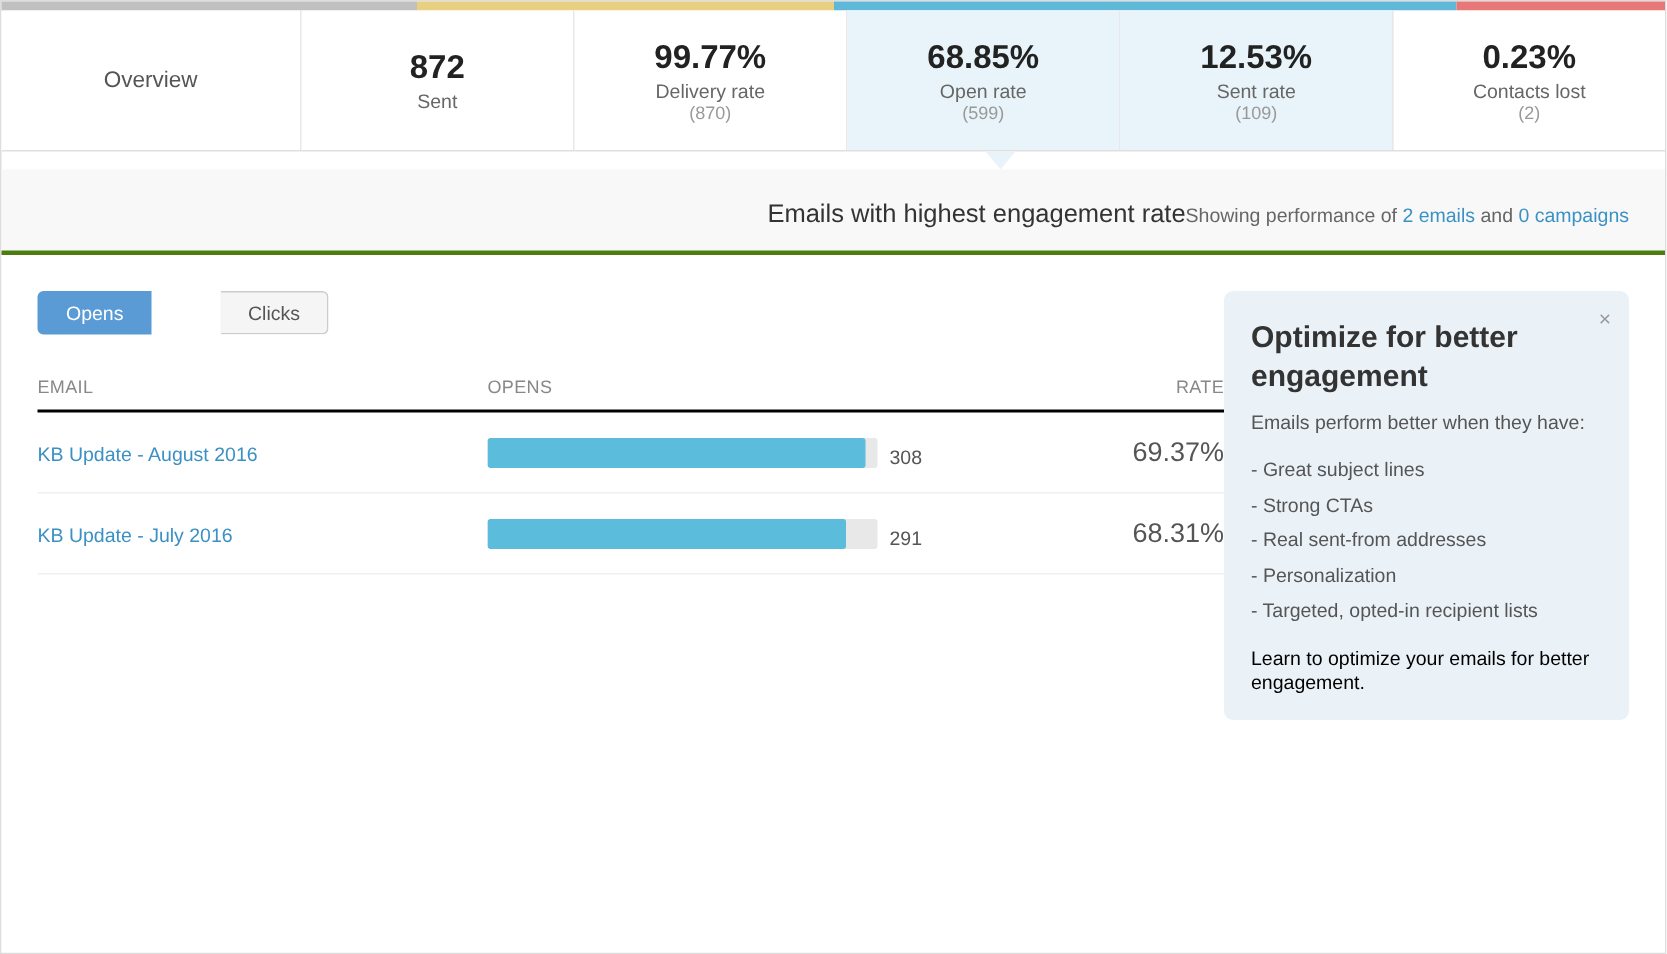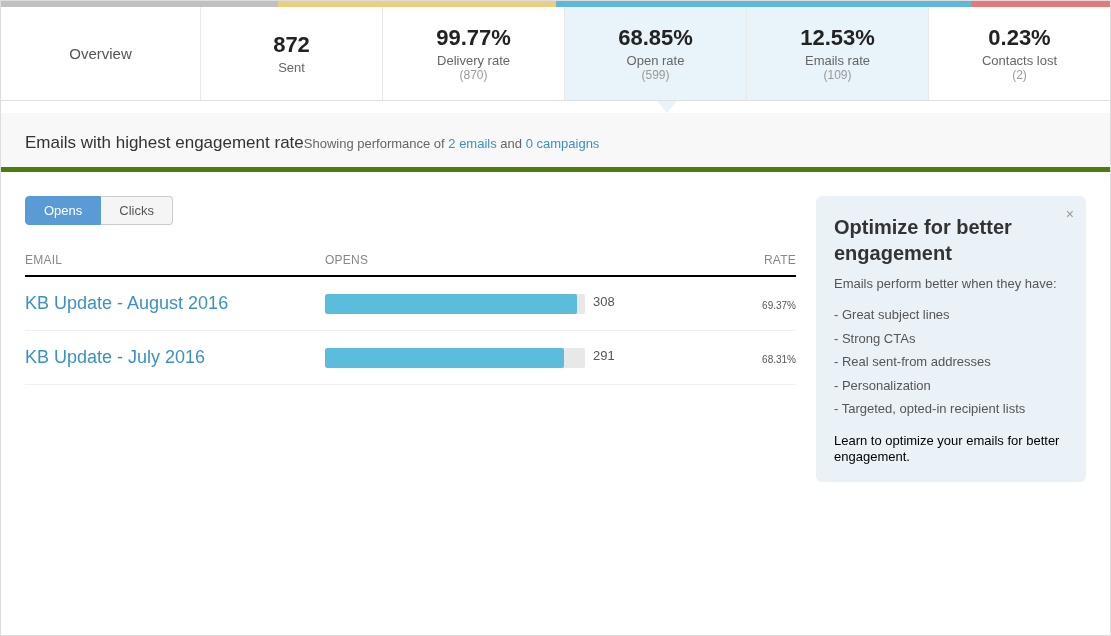--- a/index.html
+++ b/index.html
@@ -68,46 +68,45 @@
     }
 
     
     .stats-row-wrapper {
       position: relative;
     }
 
     
     .section-header {
       display: flex;
-      justify-content: flex-start;
+      justify-content: flex-end;
       align-items: center;
       padding: 20px 24px 14px 24px;
       background: #f8f8f8;
-      border-bottom: 5px solid #4d7c0f;
+      border-bottom: 3px solid #4d7c0f;
     }
     .section-title {
       font-size: 17px;
       font-weight: 500;
       color: #333;
     }
     .section-meta {
       font-size: 13px;
       color: #666;
     }
     .section-meta a {
       color: #3b91c4;
       text-decoration: none;
     }
 
     
     .main-content {
       display: flex;
       flex: 1;
       padding: 24px;
-      gap: 20px;
       background: #fff;
     }
 
     .chart-area {
       flex: 1;
     }
 
     
     .tab-buttons {
       display: flex;
@@ -122,20 +121,21 @@
       font-size: 13px;
       cursor: pointer;
       outline: none;
     }
     .tab-btn:first-child {
       border-radius: 4px 0 0 4px;
     }
     .tab-btn:last-child {
       border-radius: 0 4px 4px 0;
       border-left: none;
+      margin-left: 46px;
     }
     .tab-btn.active {
       background: #5b9bd5;
       color: #fff;
       border-color: #5b9bd5;
     }
 
     
     .data-table {
       width: 100%;
@@ -156,47 +156,47 @@
 
     .table-row {
       display: flex;
       align-items: center;
       padding: 16px 0;
       border-bottom: 1px solid #f0f0f0;
     }
     .email-link {
       color: #3b91c4;
       text-decoration: none;
-      font-size: 18px;
+      font-size: 13px;
     }
 
     .bar-container {
       display: flex;
-      align-items: flex-start;
+      align-items: flex-end;
       gap: 8px;
     }
     .bar-track {
       width: 260px;
       height: 20px;
       background: #e8e8e8;
       border-radius: 2px;
       overflow: hidden;
     }
     .bar-fill {
       height: 100%;
       background: #5bbcdb;
       border-radius: 2px;
     }
     .bar-count {
       font-size: 13px;
       color: #555;
       min-width: 30px;
     }
     .rate-value {
-      font-size: 10px;
+      font-size: 18px;
       color: #555;
       text-align: right;
     }
 
     
     .tip-box {
       flex: 0 0 270px;
       background: #eaf2f8;
       border-radius: 6px;
       padding: 18px 18px 18px 18px;
@@ -267,21 +267,21 @@
       </div>
 
       <div class="stat-item highlighted">
         <div class="stat-value">68.85%</div>
         <div class="stat-label">Open rate</div>
         <div class="stat-sub">(599)</div>
       </div>
 
       <div class="stat-item highlighted">
         <div class="stat-value">12.53%</div>
-        <div class="stat-label">Emails rate</div>
+        <div class="stat-label">Sent rate</div>
         <div class="stat-sub">(109)</div>
       </div>
 
       <div class="stat-item">
         <div class="stat-value">0.23%</div>
         <div class="stat-label">Contacts lost</div>
         <div class="stat-sub">(2)</div>
       </div>
 
     </div>

